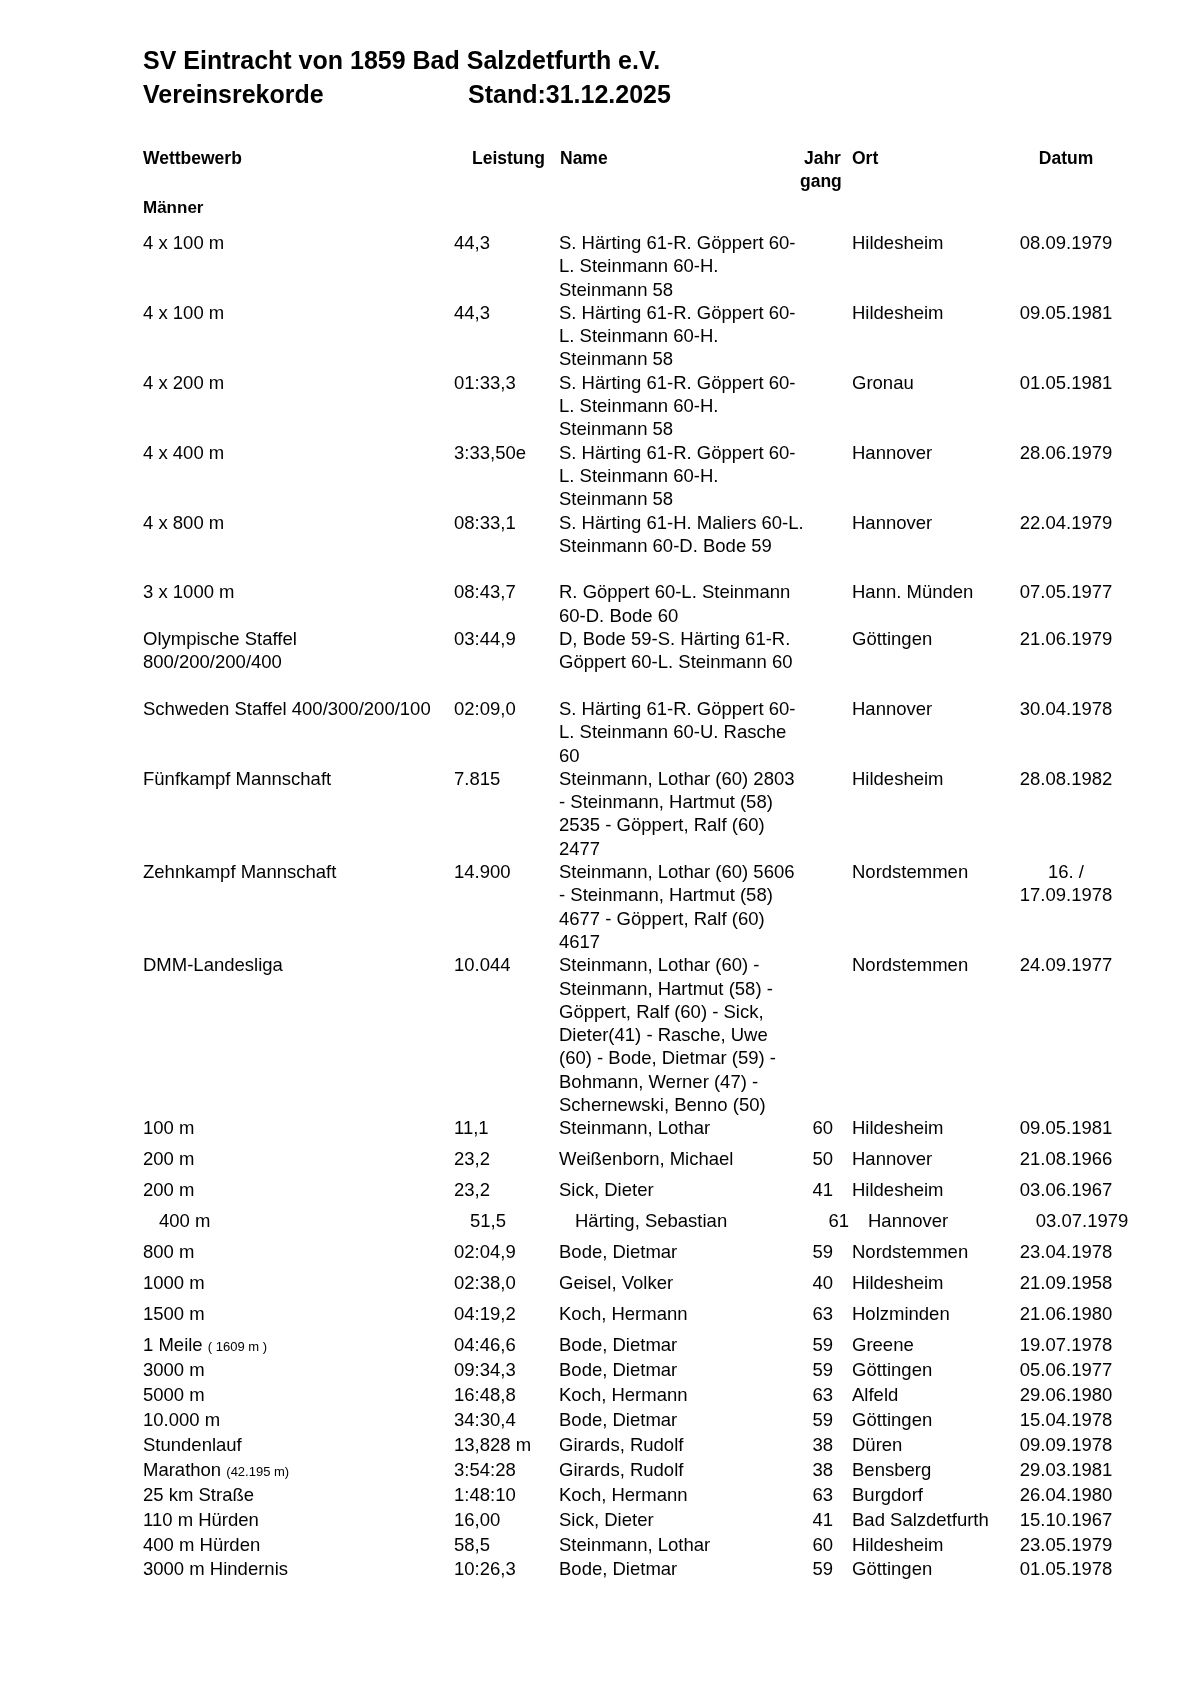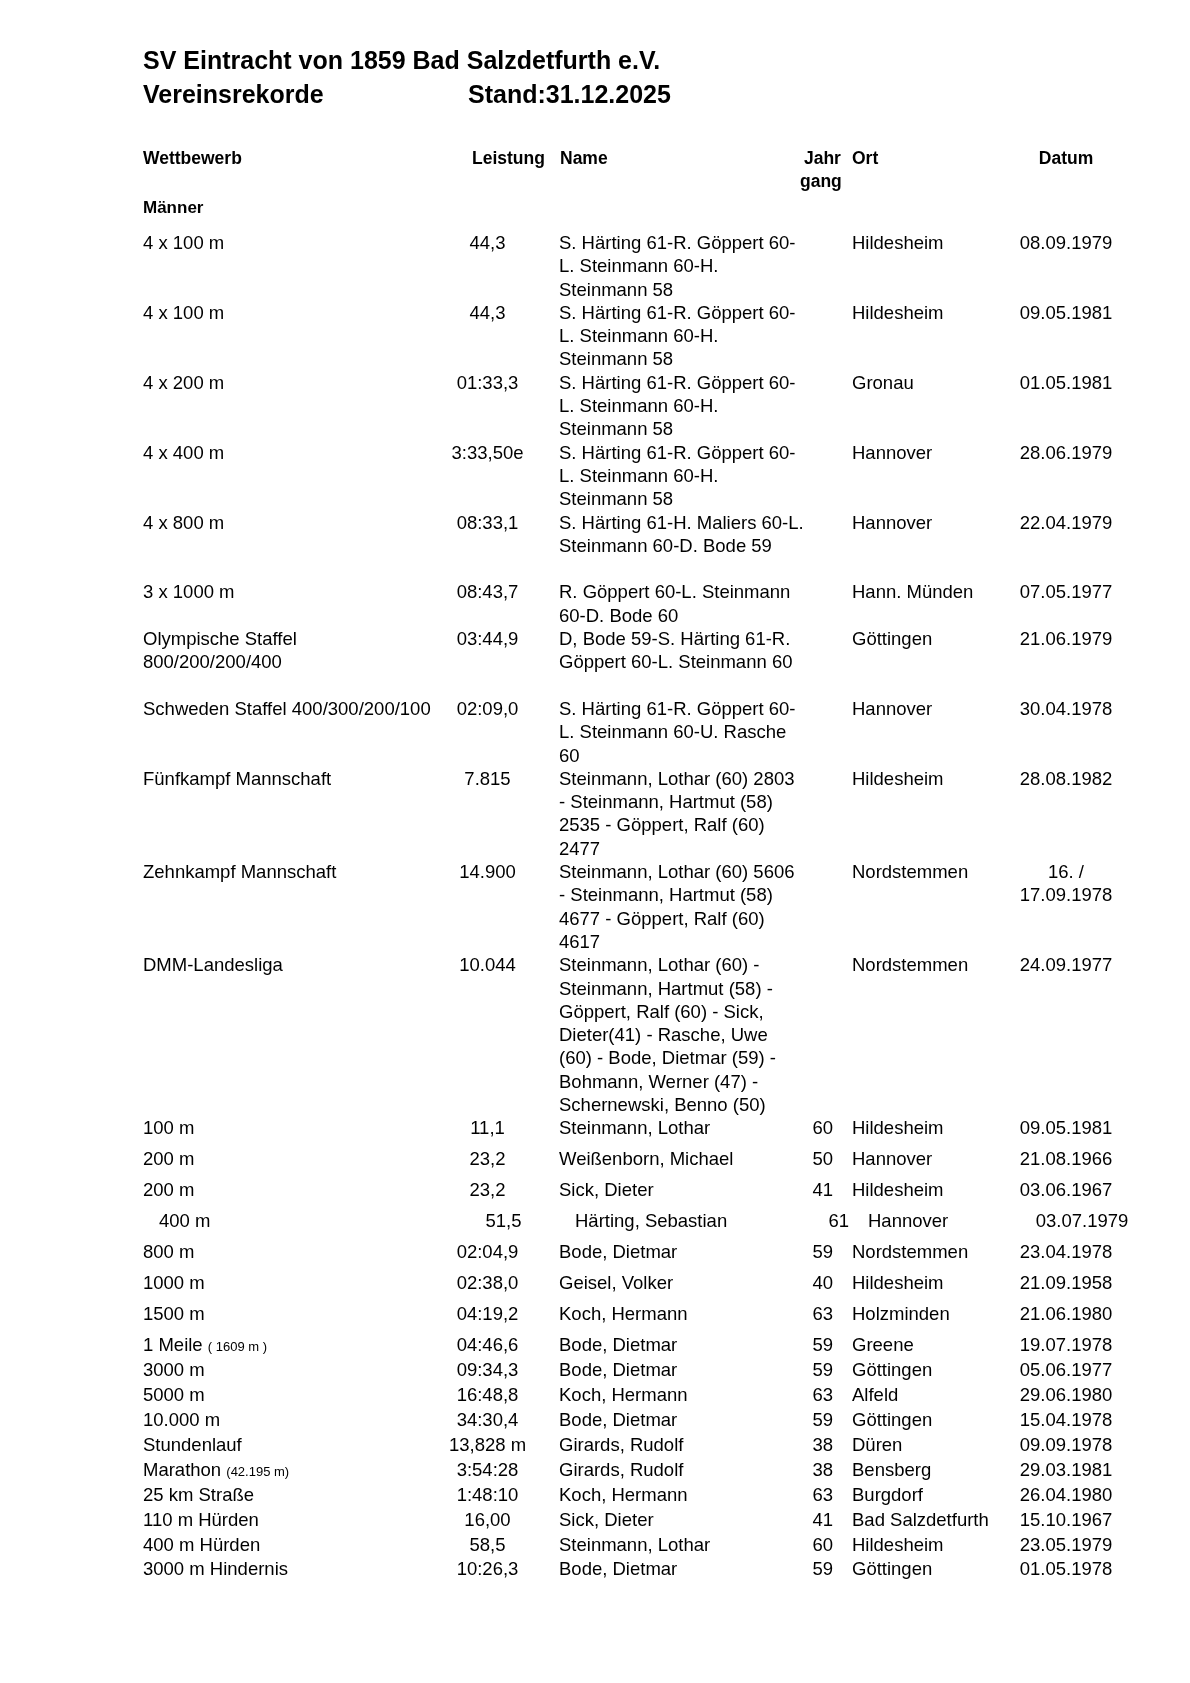--- a/index.html
+++ b/index.html
@@ -9,21 +9,21 @@
   .t1 { top:45px; }
   .t2 { top:79px; }
   .t2 .stand { position:absolute; left:325px; }
   .hdr { position:absolute; top:147px; font-weight:bold; font-size:17.5px; line-height:23px; }
   .section { position:absolute; left:143px; top:193px; font-weight:bold; font-size:17px; line-height:30px; }
   .rows { position:absolute; left:0; top:231px; width:1190px; }
   .row { position:relative; font-size:18.5px; line-height:23.3px; }
   .row .c { position:absolute; top:0; }
   .row .ev { left:143px; width:290px; }
   .row .ev small { font-size:13px; }
-  .row .le { left:424px; width:127px; text-align:center; white-space:nowrap; }
+  .row .le { left:454px; width:127px; text-align:left; white-space:nowrap; }
   .row .na { left:559px; width:245px; }
   .row .ja { left:800px; width:33px; text-align:right; }
   .row .ort { left:852px; width:160px; white-space:nowrap; }
   .row .da { left:1005px; width:122px; text-align:center; }
 </style>
 </head>
 <body>
 
 <div class="title t1">SV Eintracht von 1859 Bad Salzdetfurth e.V.</div>
 <div class="title t2">

